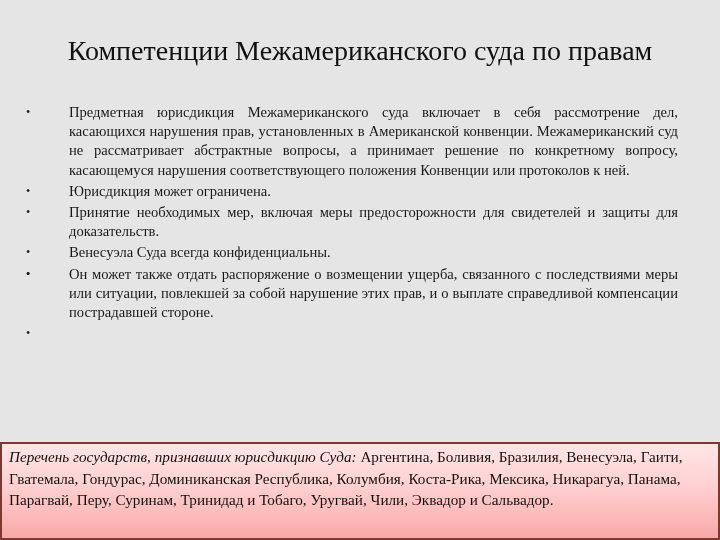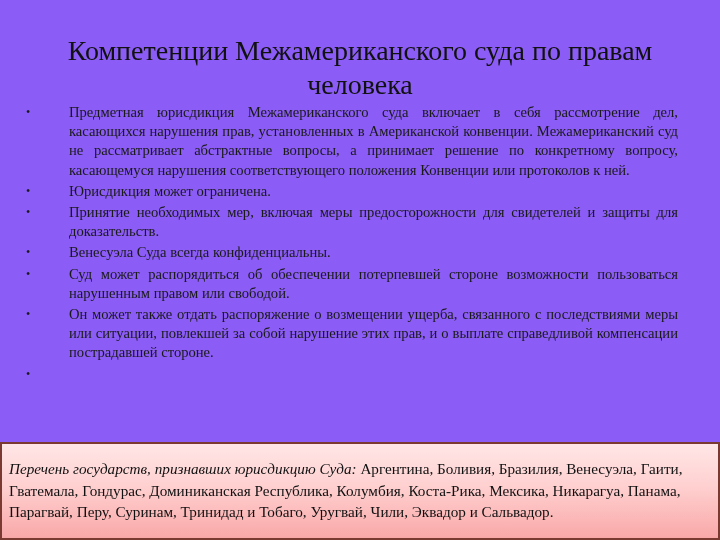--- a/index.html
+++ b/index.html
@@ -7,21 +7,21 @@
       padding: 0;
       width: 720px;
       height: 540px;
       background: #ffffff;
       overflow: hidden;
     }
     .slide {
       position: relative;
       width: 720px;
       height: 540px;
-      background: #8b5cf6;
+      background: #e5e5e5;
       font-family: "Liberation Serif", "DejaVu Serif", serif;
       color: #111;
     }
     .title {
       position: absolute;
       left: 40px;
       top: 34px;
       width: 640px;
       text-align: center;
       font-size: 28px;
@@ -59,58 +59,57 @@
     }
     .b { font-weight: normal; }
     .states-box {
       position: absolute;
       left: 0;
       top: 442px;
       width: 716px;
       height: 94px;
       border: 2px solid #7a3a32;
       background: linear-gradient(to bottom, #ffe6e6 0%, #ffd0d0 45%, #f9a8a8 100%);
-      padding: 14px 6px 0 7px;
+      padding: 2px 6px 0 7px;
       box-sizing: border-box;
       width: 720px;
       height: 98px;
       font-size: 15.2px;
       line-height: 21.5px;
       color: #111;
     }
     .states-box .lead {
       font-style: italic;
     }
   </style>
 </head>
 <body>
 
 <div class="slide">
-  <h1 class="title"><span>Компетенции Межамериканского суда по правам</span><br><span>человека</span></h1>
+  <h1 class="title"><span>Компетенции Межамериканского суда по правам</span><br></h1>
 
   <ul class="bullets">
     <li class="bullet">
       <span class="dot">•</span>
       <span>Предметная юрисдикция Межамериканского суда включает в себя рассмотрение дел, касающихся нарушения прав, установленных в Американской конвенции. Межамериканский суд </span><span class="b">не рассматривает абстрактные вопросы, а принимает решение по конкретному вопросу, касающемуся нарушения соответствующего положения Конвенции или протоколов к ней.</span>
     </li>
     <li class="bullet">
       <span class="dot">•</span>
       <span>Юрисдикция может ограничена.</span>
     </li>
     <li class="bullet">
       <span class="dot">•</span>
       <span>Принятие необходимых мер, включая меры предосторожности для свидетелей и защиты для доказательств.</span>
     </li>
     <li class="bullet">
       <span class="dot">•</span>
       <span>Венесуэла Суда всегда конфиденциальны.</span>
     </li>
     <li class="bullet">
       <span class="dot">•</span>
-      <span>Суд может распорядиться об обеспечении потерпевшей стороне возможности пользоваться нарушенным правом или свободой.</span>
     </li>
     <li class="bullet">
       <span class="dot">•</span>
       <span>Он может также отдать распоряжение о возмещении ущерба, связанного с последствиями меры или ситуации, повлекшей за собой нарушение этих прав, и о выплате справедливой компенсации пострадавшей стороне.</span>
     </li>
     <li class="bullet">
       <span class="dot">•</span>
     </li>
   </ul>
 

